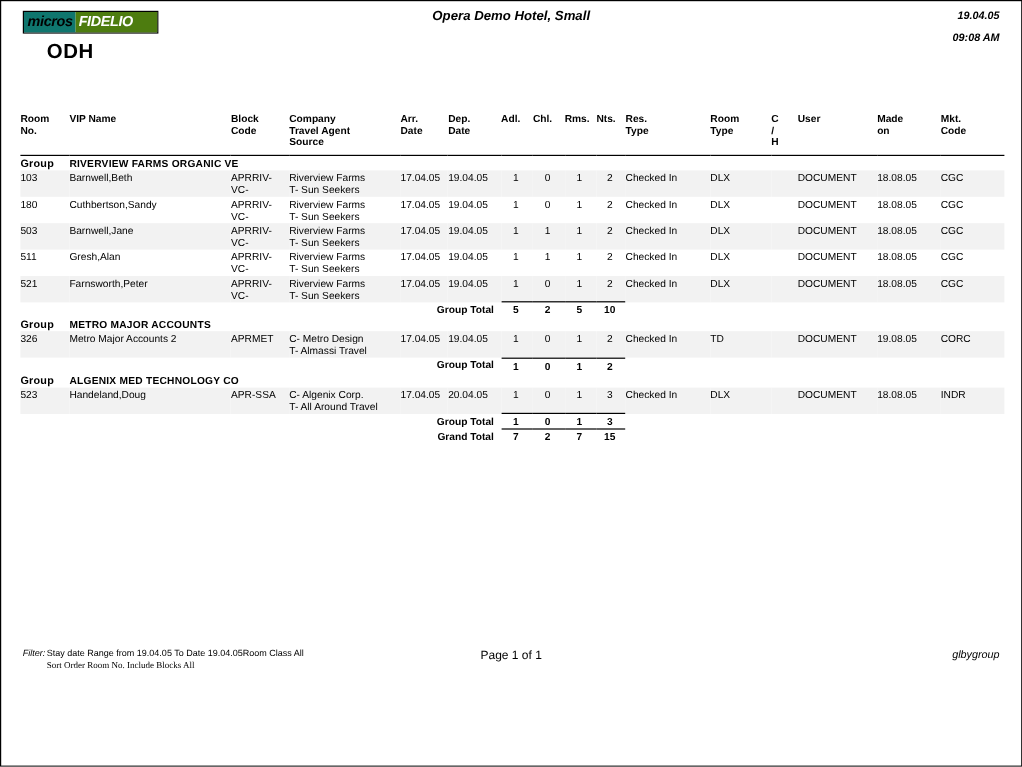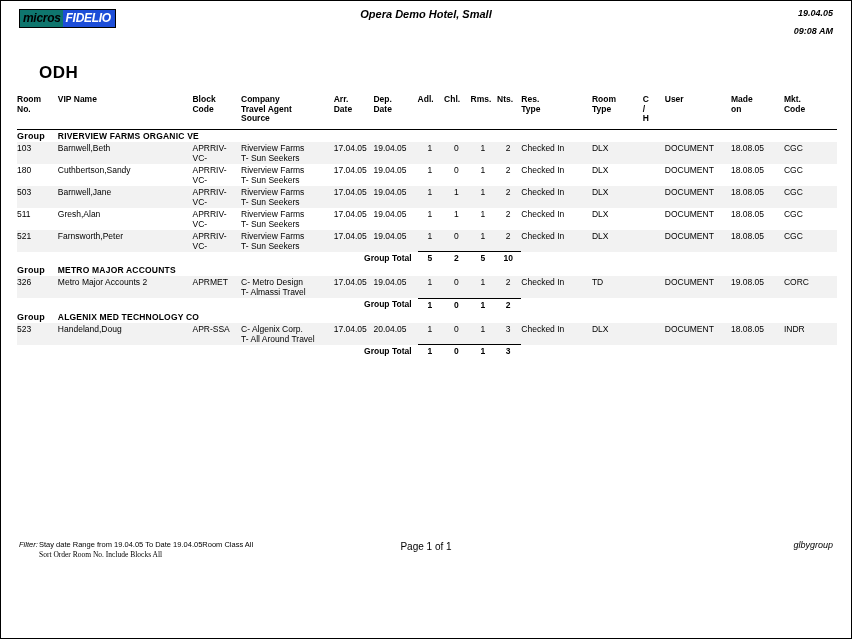--- a/index.html
+++ b/index.html
@@ -35,34 +35,33 @@
     font-style: italic;
   }
   .logo .micros {
     background: #0f766e;
     color: #000000;
     padding: 1px 2px 1px 3px;
     line-height: 15px;
     letter-spacing: -0.3px;
   }
   .logo .fidelio {
-    background: #1d4ed8;
+    background: #4d7c0f;
     color: #ffffff;
-    padding: 1px 4px 1px 3px;
+    padding: 1px 20px 1px 3px;
     line-height: 15px;
     letter-spacing: -0.3px;
   }
   .odh {
     position: absolute;
     left: 38px;
     top: 32px;
     font-size: 17px;
     font-weight: bold;
     letter-spacing: 0.5px;
-    margin-top: 30px;
   }
   .hotel-name {
     position: absolute;
     left: 0;
     right: 0;
     top: 7px;
     text-align: center;
     font-size: 11px;
     font-style: italic;
     font-weight: bold;
@@ -451,20 +450,28 @@
             <td>INDR</td>
           </tr>
           <tr class="totalrow">
             <td colspan="6" class="tlabel">Group Total</td>
             <td class="tnum">1</td>
             <td class="tnum">0</td>
             <td class="tnum">1</td>
             <td class="tnum">3</td>
             <td colspan="6"></td>
           </tr>
+          <tr class="totalrow">
+            <td colspan="6" class="tlabel">Grand Total</td>
+            <td class="tnum">7</td>
+            <td class="tnum">2</td>
+            <td class="tnum">7</td>
+            <td class="tnum">15</td>
+            <td colspan="6"></td>
+          </tr>
         </tbody>
     </table>
   </div>
 
   <div class="footer">
     <div class="filter-label">Filter:</div>
     <div class="filter-block">
       <span>Stay date Range from    19.04.05  To Date  19.04.05Room Class      All</span>
       <span class="l2">Sort Order        Room No.   Include Blocks  All</span>
     </div>

